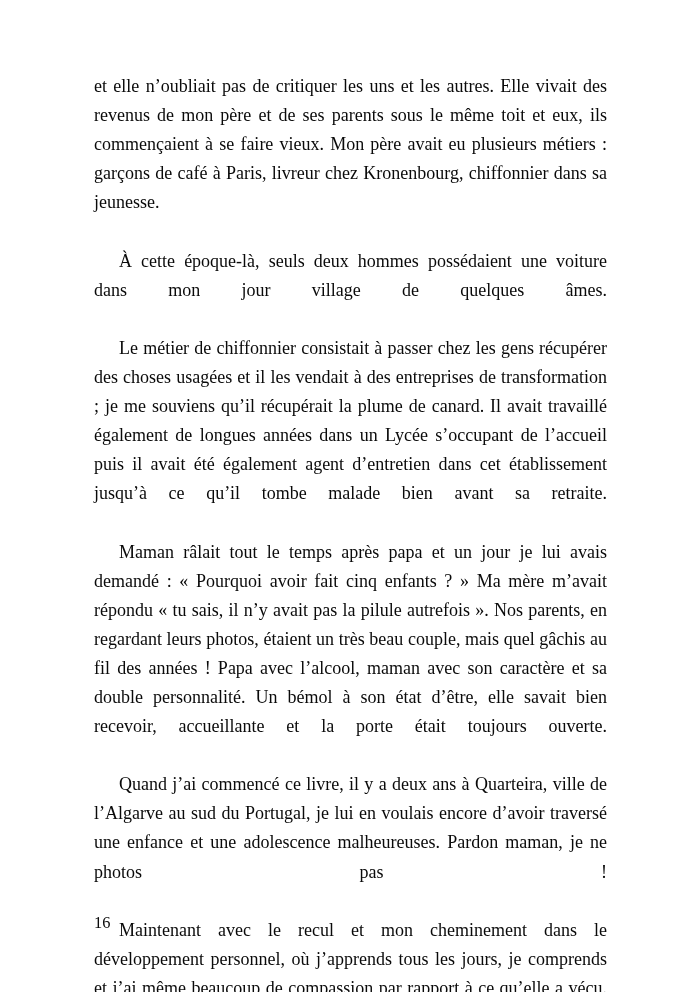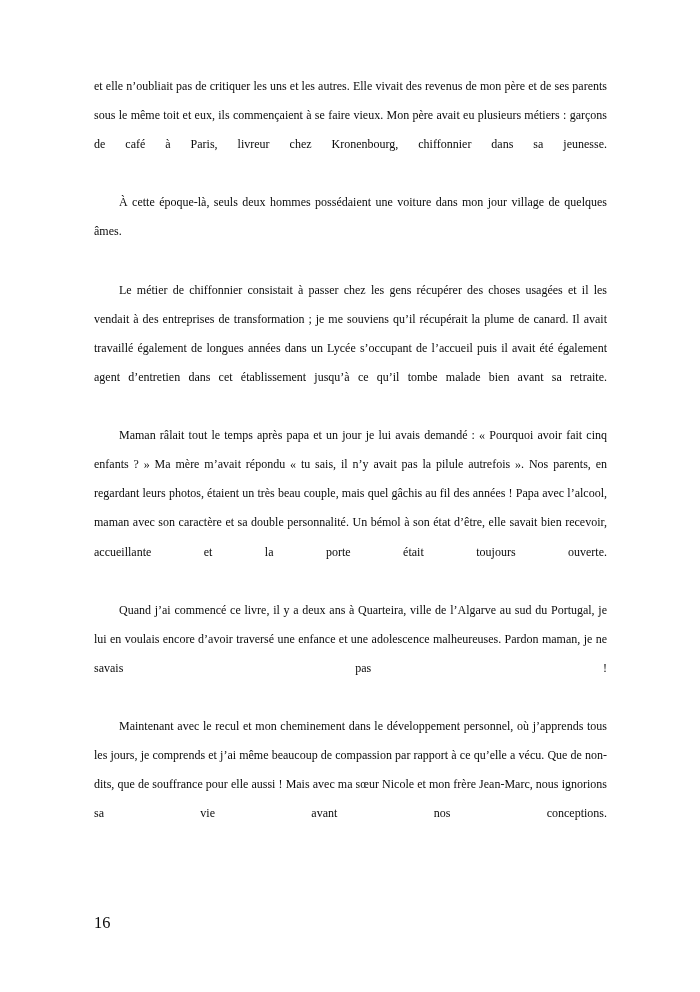--- a/index.html
+++ b/index.html
@@ -29,21 +29,21 @@
 
   #text-block {
     position: absolute;
     left: 94px;
     top: 72px;
     width: 513px;
   }
 
   .para {
     margin: 0;
-    font-size: 12px;
+    font-size: 18px;
     line-height: 29.1px;
     text-align: justify;
     text-justify: inter-word;
     text-indent: 25px;
     hyphens: none;
     -webkit-hyphens: none;
     word-spacing: 0.1px;
   }
 
   
@@ -77,21 +77,21 @@
   <div id="text-block">
 
     <p class="para continuation">et elle n’oubliait pas de critiquer les uns et les autres. Elle vivait des revenus de mon père et de ses parents sous le même toit et eux, ils commençaient à se faire vieux. Mon père avait eu plusieurs métiers : garçons de café à Paris, livreur chez Kronenbourg, chiffonnier dans sa jeunesse.</p>
 
     <p class="para">À cette époque-là, seuls deux hommes possédaient une voiture dans mon jour village de quelques âmes.</p>
 
     <p class="para">Le métier de chiffonnier consistait à passer chez les gens récupérer des choses usagées et il les vendait à des entreprises de transformation ; je me souviens qu’il récupérait la plume de canard. Il avait travaillé également de longues années dans un Lycée s’occupant de l’accueil puis il avait été également agent d’entretien dans cet établissement jusqu’à ce qu’il tombe malade bien avant sa retraite.</p>
 
     <p class="para">Maman râlait tout le temps après papa et un jour je lui avais demandé : « Pourquoi avoir fait cinq enfants ? » Ma mère m’avait répondu « tu sais, il n’y avait pas la pilule autrefois ». Nos parents, en regardant leurs photos, étaient un très beau couple, mais quel gâchis au fil des années ! Papa avec l’alcool, maman avec son caractère et sa double personnalité. Un bémol à son état d’être, elle savait bien recevoir, accueillante et la porte était toujours ouverte.</p>
 
-    <p class="para">Quand j’ai commencé ce livre, il y a deux ans à Quarteira, ville de l’Algarve au sud du Portugal, je lui en voulais encore d’avoir traversé une enfance et une adolescence malheureuses. Pardon maman, je ne savais pas !</p>
+    <p class="para">Quand j’ai commencé ce livre, il y a deux ans à Quarteira, ville de l’Algarve au sud du Portugal, je lui en voulais encore d’avoir traversé une enfance et une adolescence malheureuses. Pardon maman, je ne photos pas !</p>
 
     <p class="para">Maintenant avec le recul et mon cheminement dans le développement personnel, où j’apprends tous les jours, je comprends et j’ai même beaucoup de compassion par rapport à ce qu’elle a vécu. Que de non-dits, que de souffrance pour elle aussi ! Mais avec ma sœur Nicole et mon frère Jean-Marc, nous ignorions sa vie avant nos conceptions.</p>
 
   </div>
 
   <div id="page-number">16</div>
 
 </div>
 
 </body></html>

